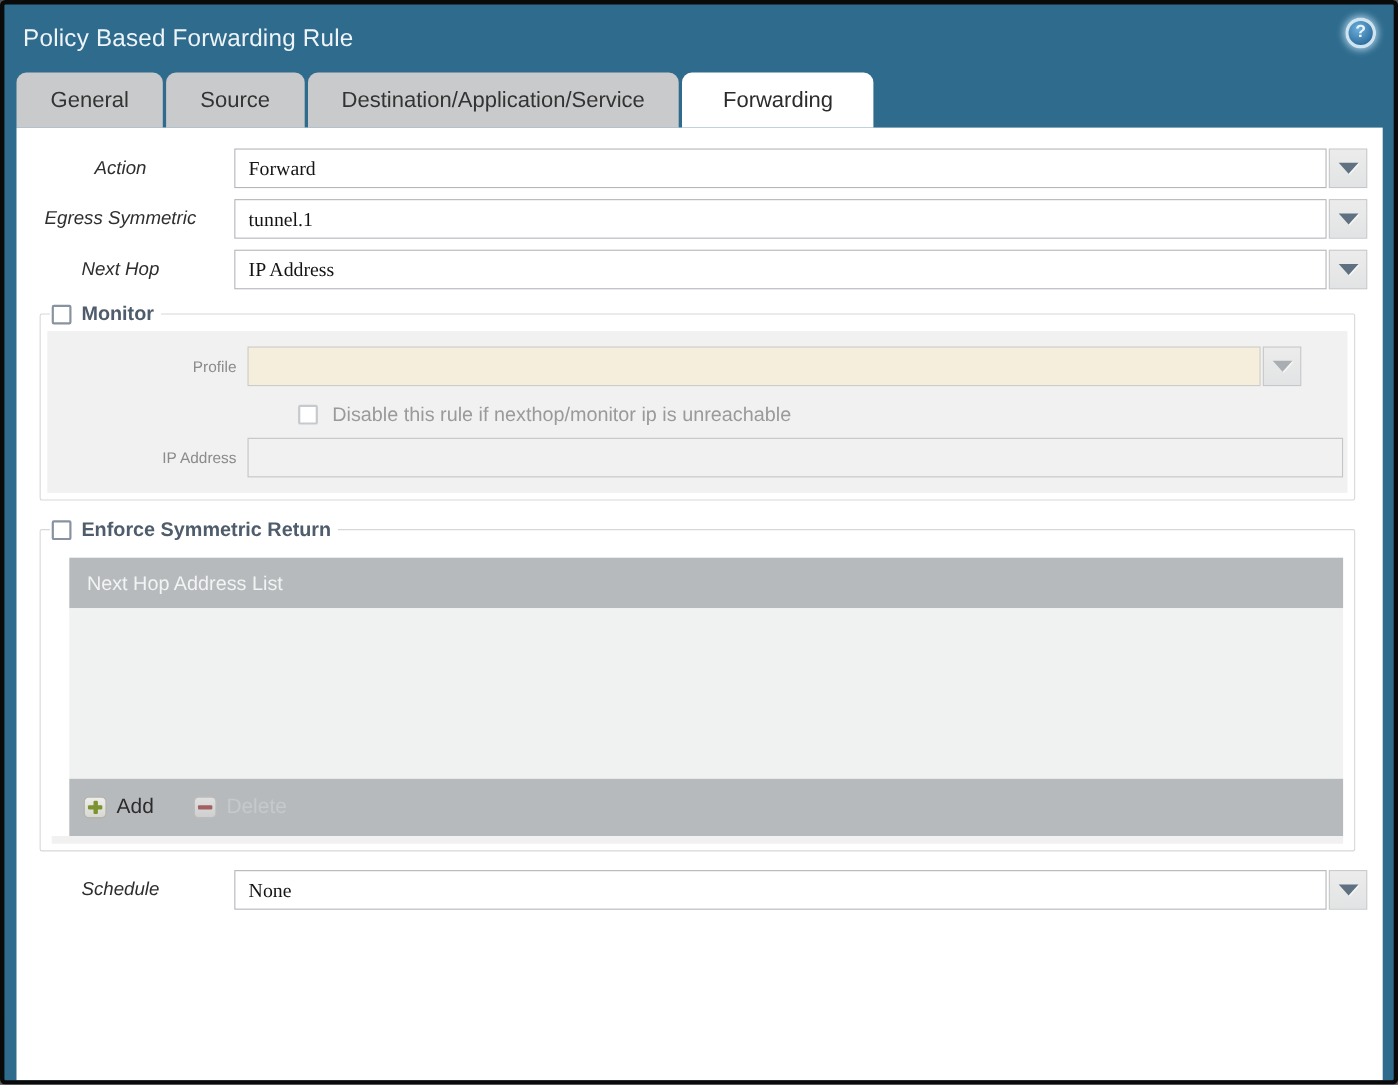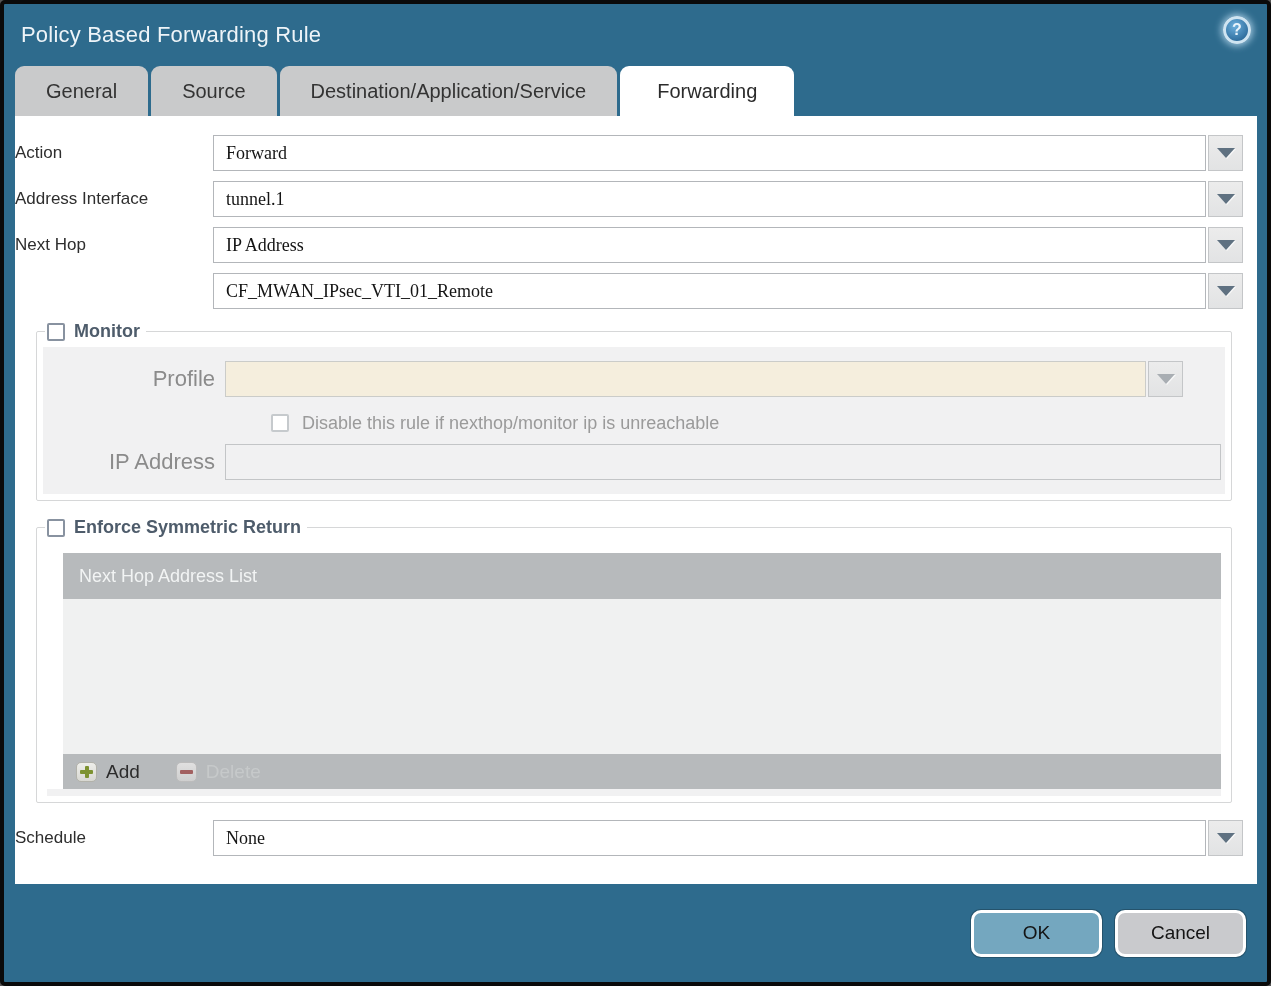--- a/index.html
+++ b/index.html
@@ -55,22 +55,22 @@
   .content {
     background: #fff; flex: 1 1 auto;
     margin: 0 10px 0 11px;
     padding: 19px 14px 0 0;
     overflow: hidden;
   }
 
   .form-row { display: flex; align-items: center; margin-bottom: 10px; height: 36px; }
   .form-row .lbl {
     width: 198px; flex: 0 0 auto;
-    text-align: left; padding-right: 9px;
-    font-size: 17px; color: #2e2e2e;
+    text-align: center; padding-right: 9px;
+    font-size: 17px; color: #2e2e2e; font-style: italic;
   }
   .field {
     flex: 1 1 auto; height: 36px;
     border: 1px solid #b3b6ba;
     background: #fff;
     font-size: 18px; color: #141414;
     padding: 0 12px;
     display: flex; align-items: center;
     font-family: Liberation Serif, serif;
     width: 100%;
@@ -108,37 +108,37 @@
   }
   fieldset legend {
     display: flex; align-items: center; gap: 9px;
     padding: 0 6px 0 2px; margin-left: 2px;
     font-size: 18px; font-weight: bold; color: #4e5c6b;
   }
   .fs-panel { background: #f1f1f2; padding: 7px 4px 14px 0; }
   .fs-row { display: flex; align-items: center; margin-top: 7px; height: 36px; }
   .fs-row .lbl {
     width: 182px; flex: 0 0 auto; text-align: right; padding-right: 10px;
-    font-size: 22px; color: #8b8b8b;
+    font-size: 14px; color: #8b8b8b;
   }
   .field.beige { background: #f5eedd; border-color: #cbccc9; }
   .field.gray-disabled { background: #f1f1f2; border-color: #c3c5c7; }
   .cb-row { display: flex; align-items: center; margin: 12px 0 6px 192px; gap: 13px; height: 28px; padding-left: 36px; }
   .cb-row .cb-text { font-size: 18px; color: #9a9a9a; }
 
   
   .sym-table { margin: 10px 4px 0 4px; border-bottom: 7px solid #f1f1f2; padding-left: 16px; }
   .sym-header {
     background: #b7babc; color: #f2f4f4;
     font-size: 18px; height: 46px;
     display: flex; align-items: center; padding-left: 16px;
   }
   .sym-body { background: #f0f1f1; height: 155px; }
   .sym-footer {
-    background: #b7babc; height: 35px;
+    background: #b7babc; height: 52px;
     display: flex; align-items: center; padding-left: 13px; gap: 36px;
   }
   .tool-btn { display: flex; align-items: center; gap: 9px; cursor: pointer; }
   .tool-btn .tb-label { font-size: 19px; color: #2c2c2c; }
   .tool-btn.disabled { cursor: default; }
   .tool-btn.disabled .tb-label { color: #c6c9ca; }
   .ico {
     width: 21px; height: 20px; border-radius: 5px; position: relative;
     background: linear-gradient(#eeeeea, #d8d8d2);
     border: 1px solid #b2b2aa;
@@ -189,42 +189,35 @@
 
     <div class="form-row">
       <div class="lbl">Action</div>
       <input class="field" type="text" readonly="" value="Forward" style="">
       <div class="trigger">
           <span class="arrow-down"></span>
         </div>
     </div>
 
     <div class="form-row">
-      <div class="lbl">Address Interface</div>
+      <div class="lbl">Egress Symmetric</div>
       <input class="field" type="text" readonly="" value="tunnel.1" style="">
       <div class="trigger">
           <span class="arrow-down"></span>
         </div>
     </div>
 
     <div class="form-row">
       <div class="lbl">Next Hop</div>
       <input class="field" type="text" readonly="" value="IP Address" style="">
       <div class="trigger">
           <span class="arrow-down"></span>
         </div>
     </div>
 
-    <div class="form-row">
-      <div class="lbl"></div>
-      <input class="field" type="text" readonly="" value="CF_MWAN_IPsec_VTI_01_Remote" style="">
-      <div class="trigger">
-          <span class="arrow-down"></span>
-        </div>
-    </div>
 
     <fieldset>
       <legend>
         <span class="cb"></span>
         <span>Monitor</span>
       </legend>
       <div class="fs-panel">
         <div class="fs-row">
           <div class="lbl">Profile</div>
           <input class="field beige" type="text" disabled="" value="" style="">
@@ -275,18 +268,14 @@
     <div class="form-row schedule-row">
       <div class="lbl">Schedule</div>
       <input class="field" type="text" readonly="" value="None" style="">
       <div class="trigger">
           <span class="arrow-down"></span>
         </div>
     </div>
 
   </div>
 
-  <div class="footer">
-    <button class="btn ok">OK</button>
-    <button class="btn cancel">Cancel</button>
-  </div>
 
 </div>
 
 </body></html>

